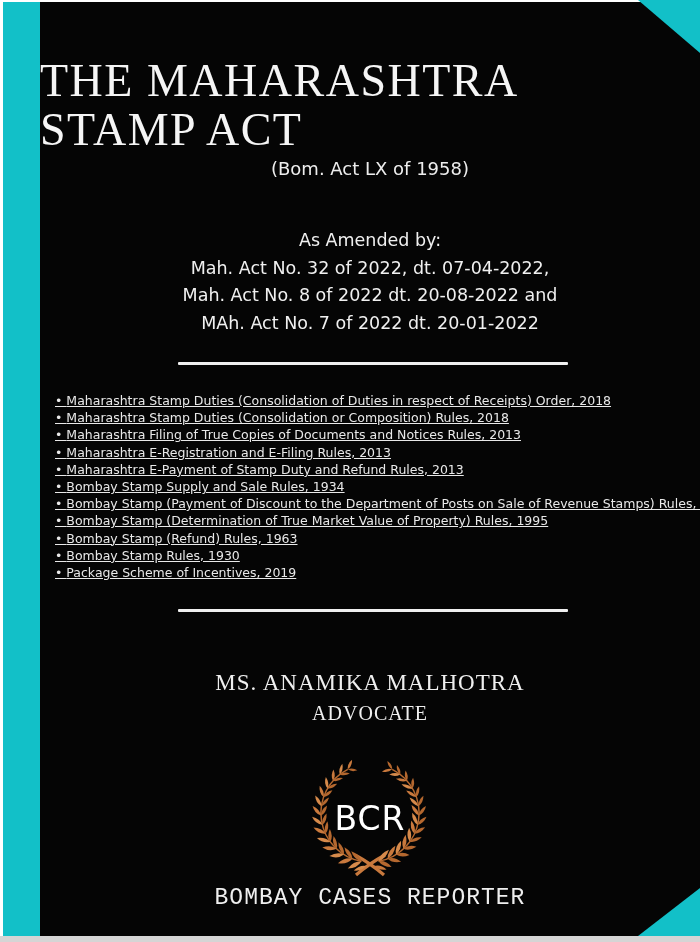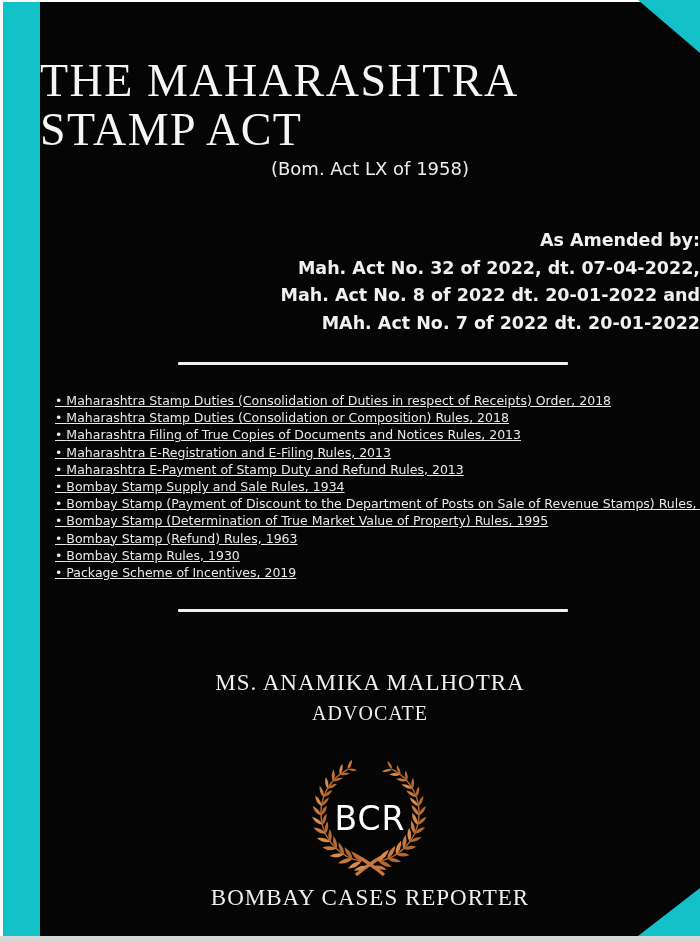--- a/index.html
+++ b/index.html
@@ -42,22 +42,22 @@
     font-size:46px; line-height:49px; letter-spacing:1.5px;
     font-weight:400;
   }
   .subtitle {
     position:absolute; left:0; right:0; top:156px;
     text-align:center; color:#ededed;
     font-size:18px;
   }
   .amendment {
     position:absolute; left:0; right:0; top:225px;
-    text-align:right; color:#f0f0f0;
-    font-size:17.5px; line-height:27.5px;font-weight:bold;
+    text-align:center; color:#f0f0f0;
+    font-size:17.5px; line-height:27.5px;
   }
   .divider {
     position:absolute; left:138px; width:390px; height:3px;
     background:#f0f0f0; border-radius:1px;
   }
   .divider.d1 { top:360px; }
   .divider.d2 { top:607px; }
   .rule-list {
     position:absolute; left:15px; right:0; top:390px;
     list-style:none; overflow:hidden;
@@ -84,42 +84,42 @@
     width:140px; height:126px;
   }
   .logo-text {
     position:absolute; left:0; right:0; top:797px;
     text-align:center; color:#ffffff;
     font-size:33px; letter-spacing:1px; font-weight:400;
   }
   .publisher-name {
     position:absolute; left:0; right:0; top:883px;
     text-align:center; color:#efefef;
-    font-family:Liberation Serif, serif;
+    font-family:Liberation Mono, monospace;
     font-size:23px; letter-spacing:1px;
   }
 </style>
 </head>
 <body>
 
 <div class="teal-strip"></div>
 
 <div class="black-page">
 
   <div class="title-block">
     <div>THE MAHARASHTRA</div>
     <div>STAMP ACT</div>
   </div>
 
   <div class="subtitle">(Bom. Act LX of 1958)</div>
 
   <div class="amendment">
     <div>As Amended by:</div>
     <div>Mah. Act No. 32 of 2022, dt. 07-04-2022,</div>
-    <div>Mah. Act No. 8 of 2022 dt. 20-01-2022 and</div>
+    <div>Mah. Act No. 8 of 2022 dt. 20-08-2022 and</div>
     <div>MAh. Act No. 7 of 2022 dt. 20-01-2022</div>
   </div>
 
   <div class="divider d1"></div>
 
   <ul class="rule-list">
     <li>Maharashtra Stamp Duties (Consolidation of Duties in respect of Receipts) Order, 2018</li>
     <li>Maharashtra Stamp Duties (Consolidation or Composition) Rules, 2018</li>
     <li>Maharashtra Filing of True Copies of Documents and Notices Rules, 2013</li>
     <li>Maharashtra E-Registration and E-Filing Rules, 2013</li>

